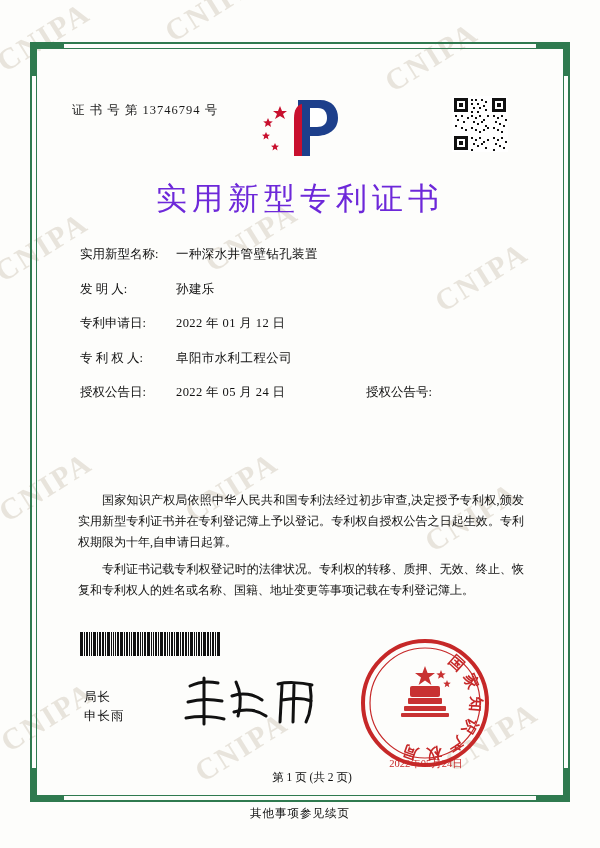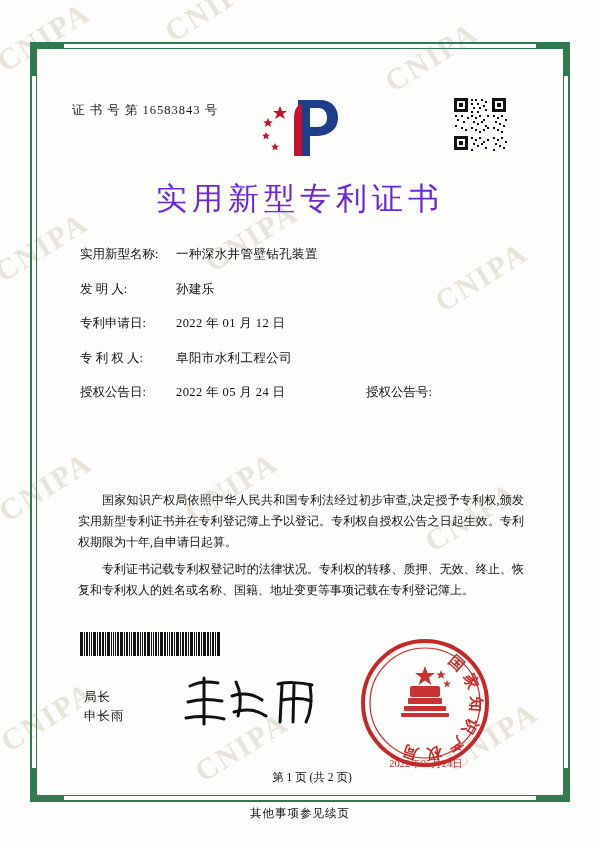--- a/index.html
+++ b/index.html
@@ -234,21 +234,21 @@
   <div class="watermark" style="left:190px; top:730px;">CNIPA</div>
   <div class="watermark" style="left:440px; top:720px;">CNIPA</div>
 
   <div class="frame-outer"></div>
   <div class="frame-inner"></div>
   <div class="corner tl"></div>
   <div class="corner tr"></div>
   <div class="corner bl"></div>
   <div class="corner br"></div>
 
-  <div class="cert-no">证 书 号 第 16583843 号</div>
+  <div class="cert-no">证 书 号 第 13746794 号</div>
 
   <div class="logo">
     <svg width="86" height="62" viewBox="0 0 86 62">
       <path d="M40 2 L62 2 C74 2 80 10 80 20 C80 32 70 38 58 38 L52 38 L52 58 L40 58 Z" fill="#1d3f8b"></path>
       <path d="M44 6 L44 58 L36 58 L36 20 C36 12 39 7 44 6 Z" fill="#c8102e"></path>
       <path d="M52 10 L60 10 C66 10 69 14 69 20 C69 26 65 29 59 29 L52 29 Z" fill="#ffffff"></path>
       <polygon points="22,8 24,13 29,13 25,16 27,21 22,18 17,21 19,16 15,13 20,13" fill="#c8102e"></polygon>
       <polygon points="10,20 11.4,23.2 14.8,23.4 12.2,25.6 13,29 10,27 7,29 7.8,25.6 5.2,23.4 8.6,23.2" fill="#c8102e"></polygon>
       <polygon points="8,34 9.2,36.6 12,36.8 9.8,38.6 10.5,41.4 8,39.8 5.5,41.4 6.2,38.6 4,36.8 6.8,36.6" fill="#c8102e"></polygon>
       <polygon points="17,45 18.2,47.6 21,47.8 18.8,49.6 19.5,52.4 17,50.8 14.5,52.4 15.2,49.6 13,47.8 15.8,47.6" fill="#c8102e"></polygon>

